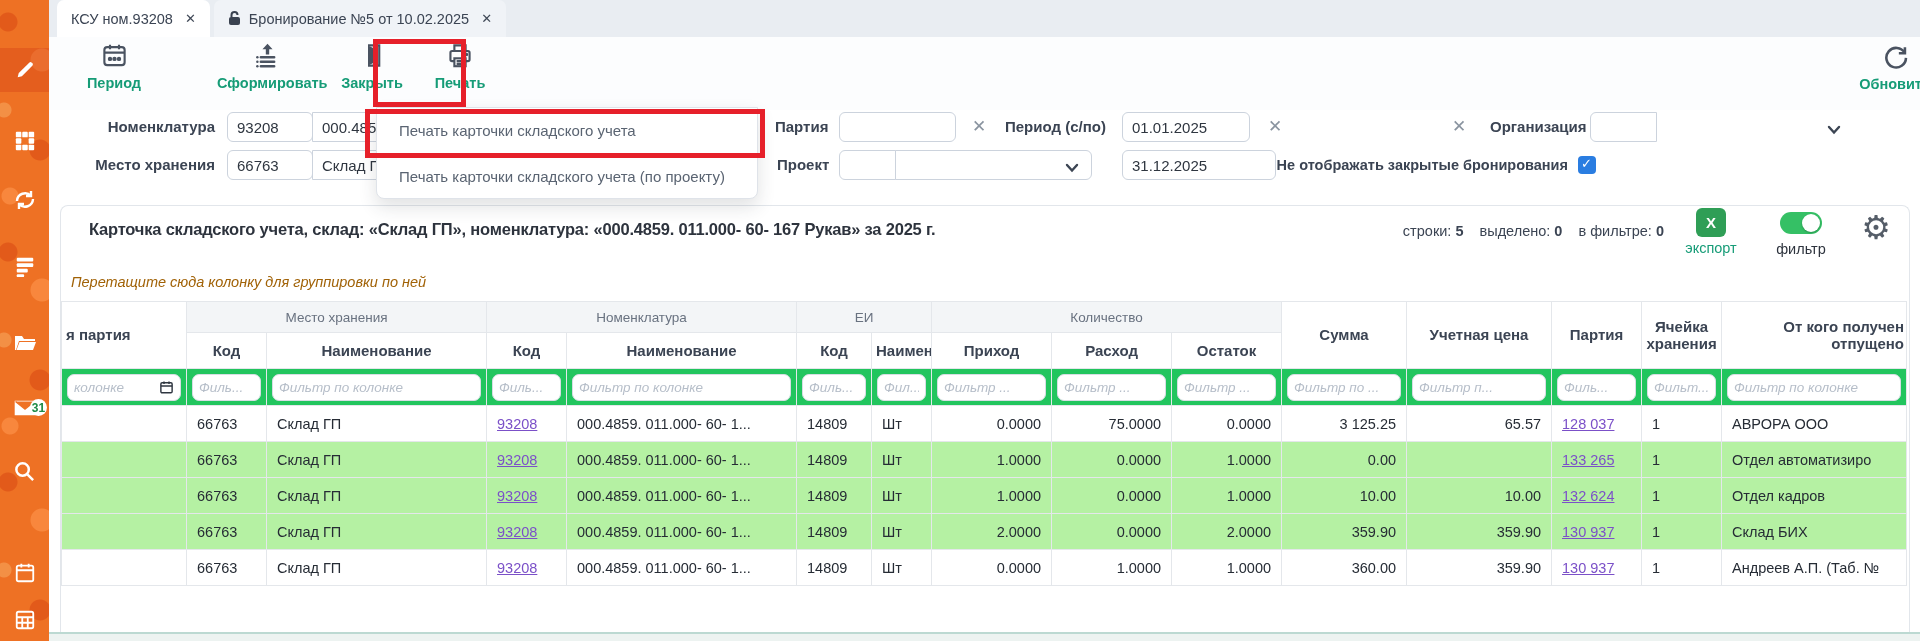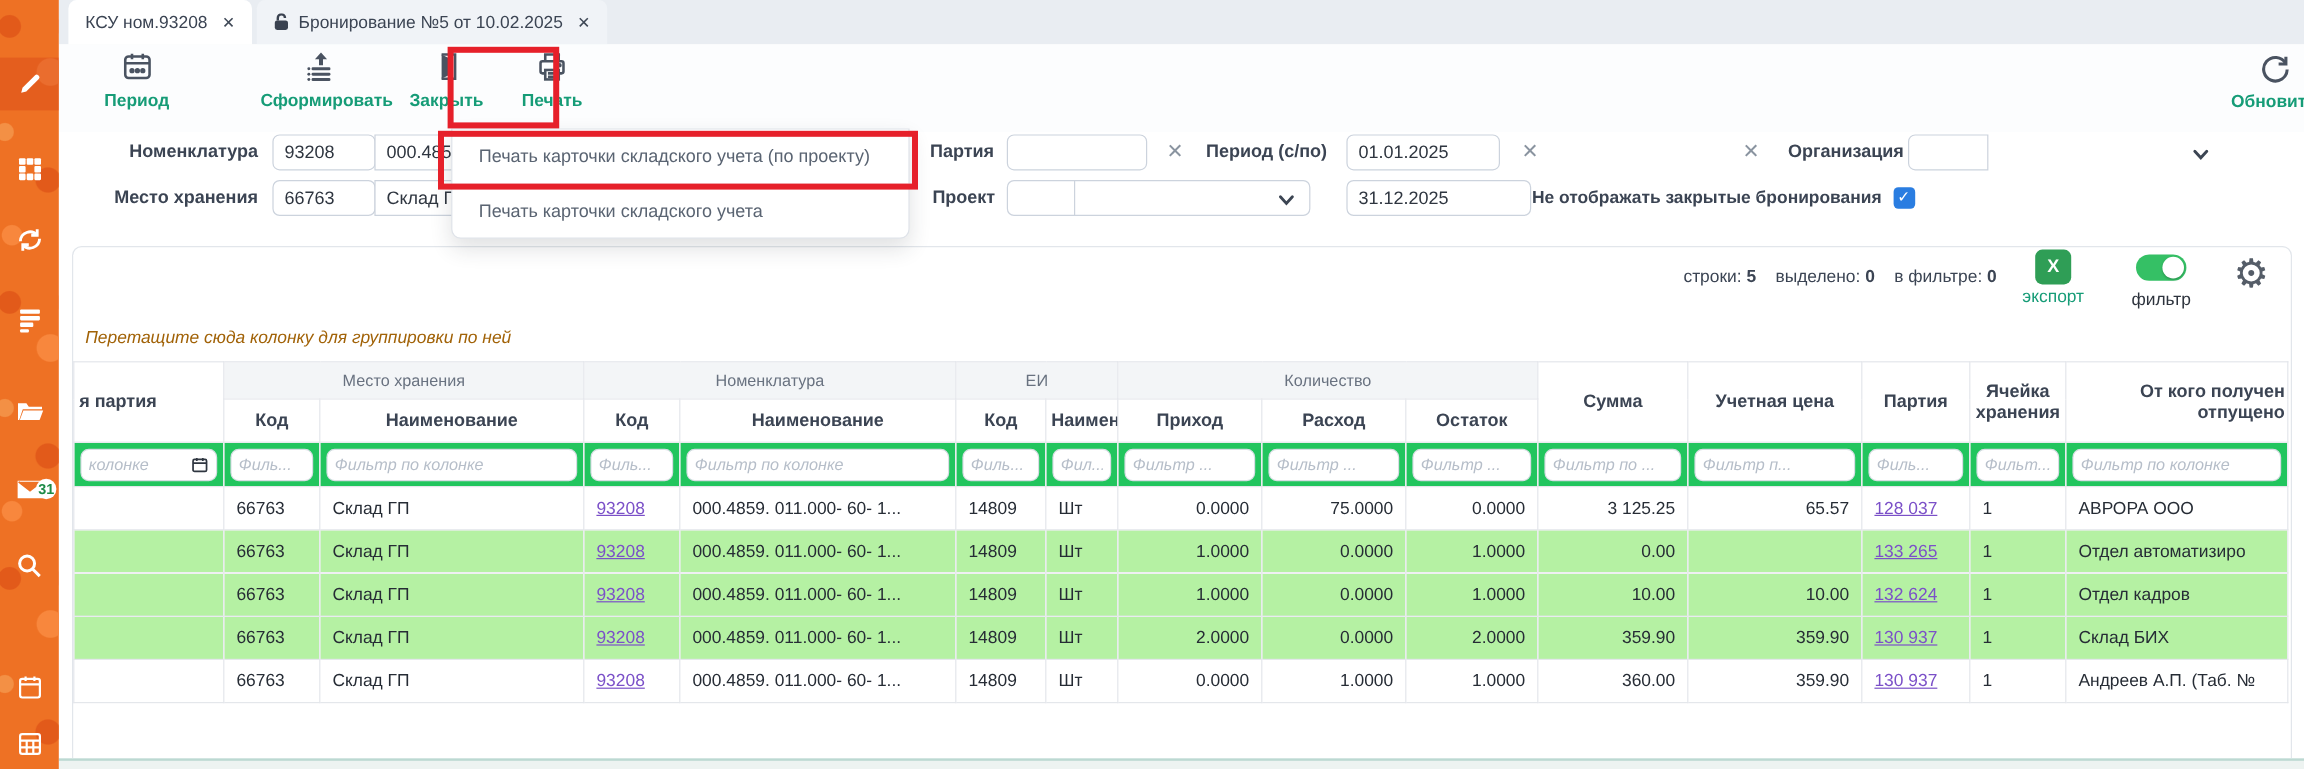--- a/index.html
+++ b/index.html
@@ -259,20 +259,21 @@
   <input class="finput" style="left: 846px; top: 40px; width: 197px; border-radius: 0px 6px 6px 0px; padding-right: 28px;" value="">
   <span class="chev" style="left:1016px; top:49px"><svg width="14" height="10" viewBox="0 0 14 10" fill="none" stroke="#3c4553" stroke-width="2.4" stroke-linecap="round">
         <path d="M2 2 L7 7.5 L12 2"></path>
       </svg></span>
   <input class="finput" style="left: 1073px; top: 40px; width: 154px;" value="31.12.2025">
   <div class="ncheck-lbl" style="left:1221px; top:40px; width:298px">Не отображать закрытые бронирования</div>
   <div class="fcheck" style="left:1529px; top:46px"></div>
 </div>
 
 <div class="panel">
+  <div class="ptitle">Карточка складского учета, склад: «Склад ГП», номенклатура: «000.4859. 011.000- 60- 167 Рукав» за 2025 г.</div>
   <div class="stats">
     <span>строки:</span> <b>5</b><span class="gap"></span>
     <span>выделено:</span> <b>0</b><span class="gap"></span>
     <span>в фильтре:</span> <b>0</b>
   </div>
   <div class="export">
     <span class="xl-ic">X</span>
     <span class="lbl">экспорт</span>
   </div>
   <div class="ftoggle">
@@ -492,19 +493,19 @@
             <td class=""><a>130 937</a></td>
             <td class="">1</td>
             <td class="">Андреев А.П. (Таб. №</td>
           </tr>
         </tbody>
     </table>
   </div>
 </div>
 
 <div class="menu">
+  <div class="menu-item">Печать карточки складского учета</div>
   <div class="menu-item">Печать карточки складского учета (по проекту)</div>
-  <div class="menu-item">Печать карточки складского учета</div>
 </div>
 <div class="red-rect" style="left:373px; top:39px; width:93px; height:68px"></div>
 <div class="red-rect" style="left:365px; top:109px; width:400px; height:49px"></div>
 
 <div class="bottombar"></div>
 
 </body></html>

